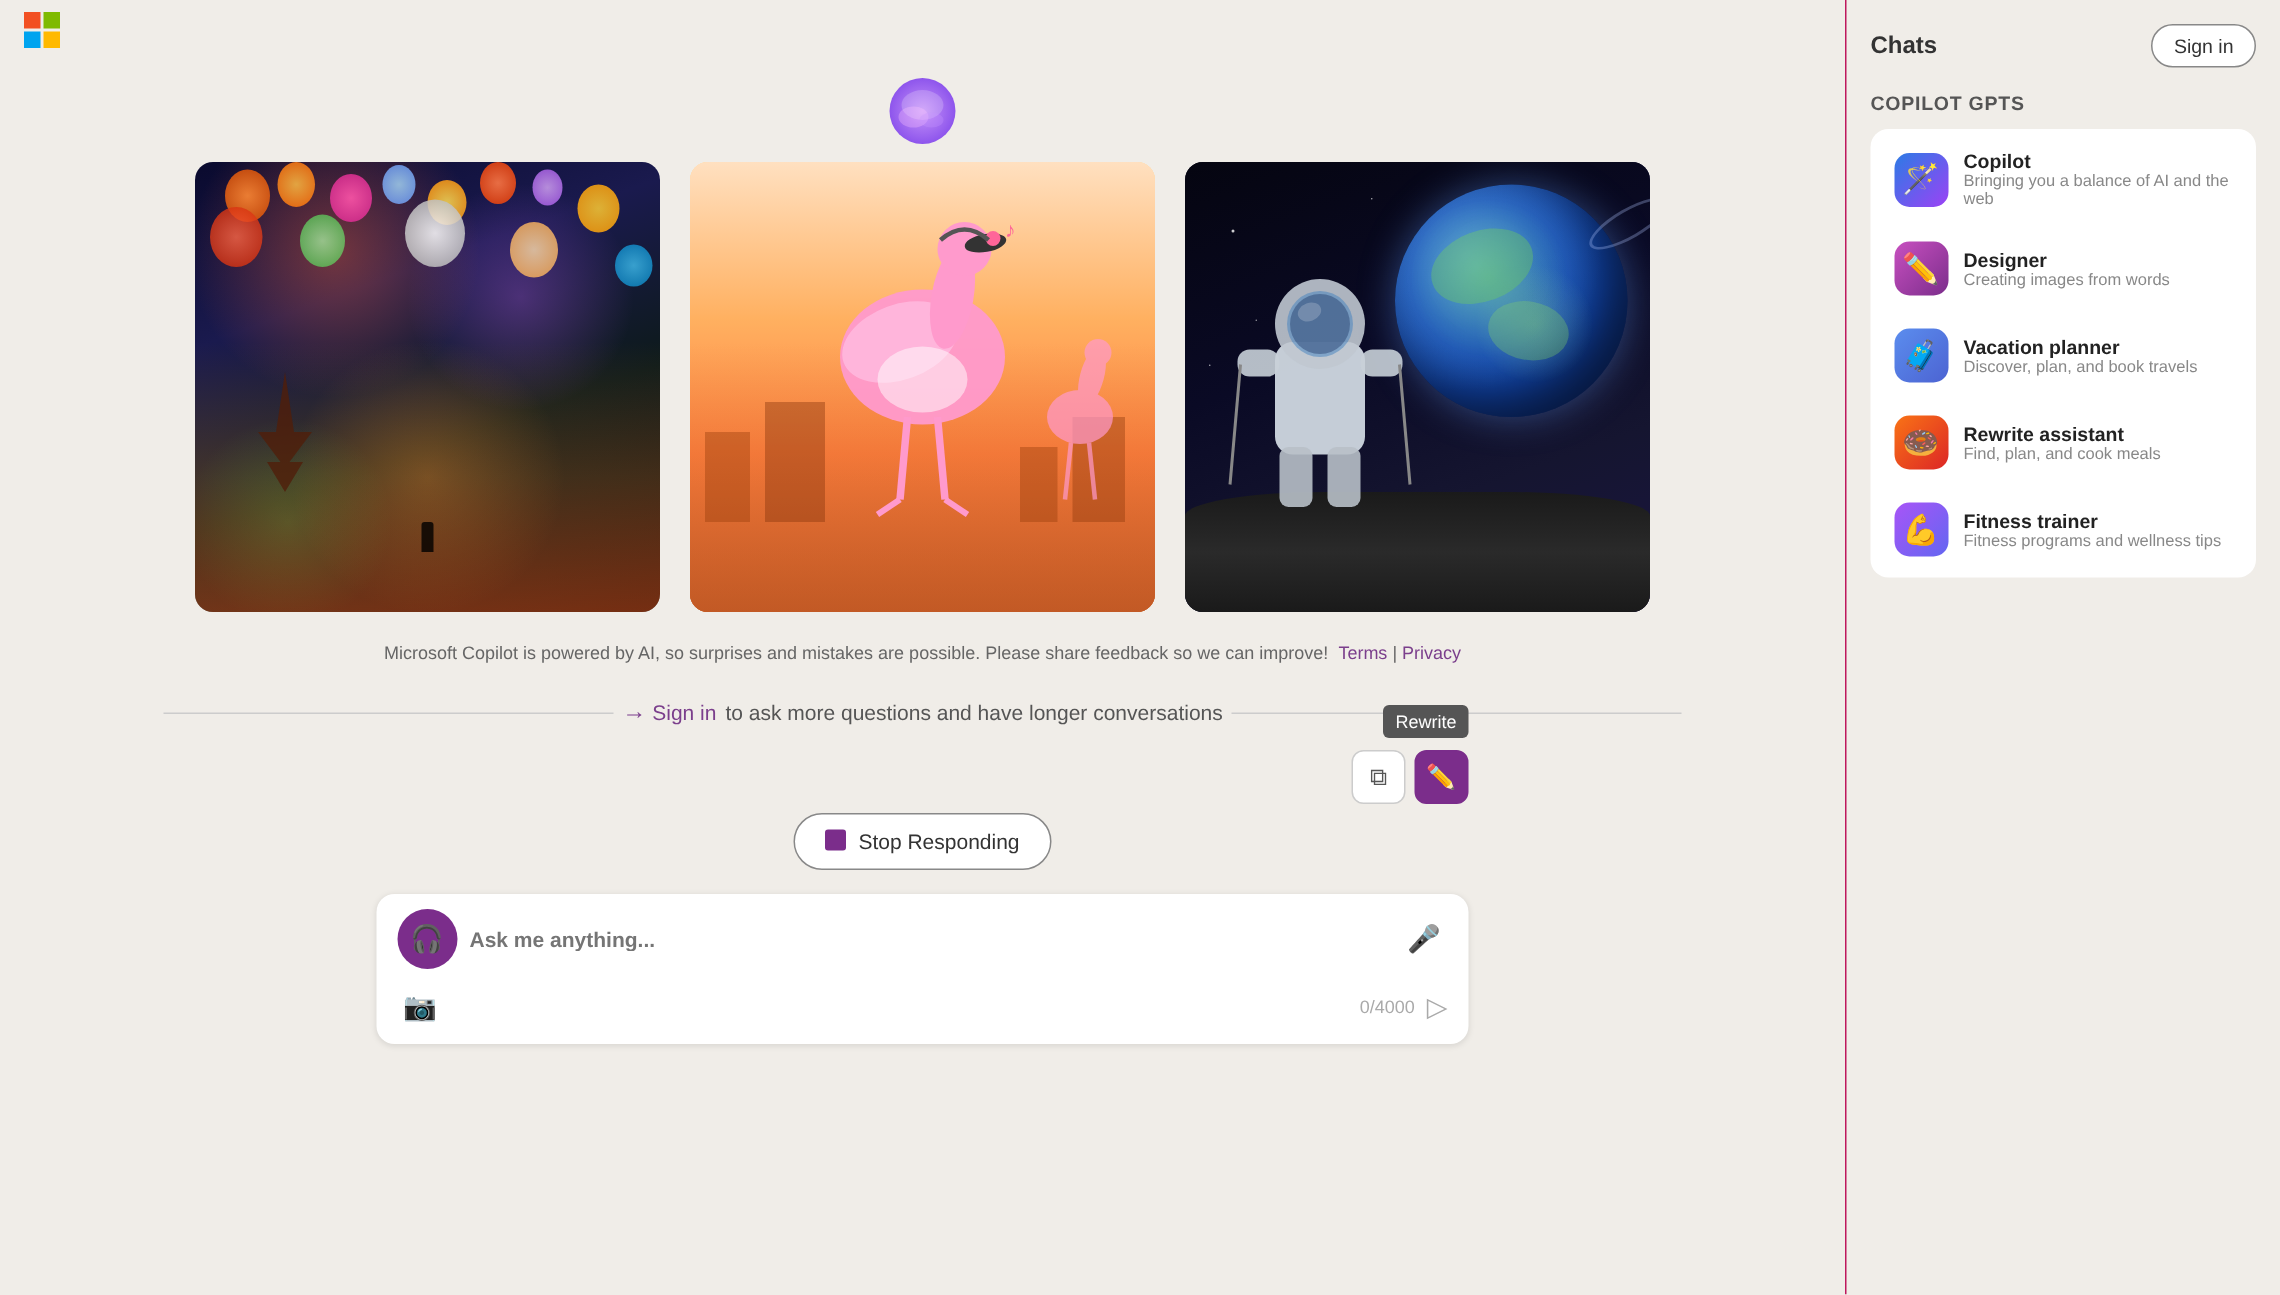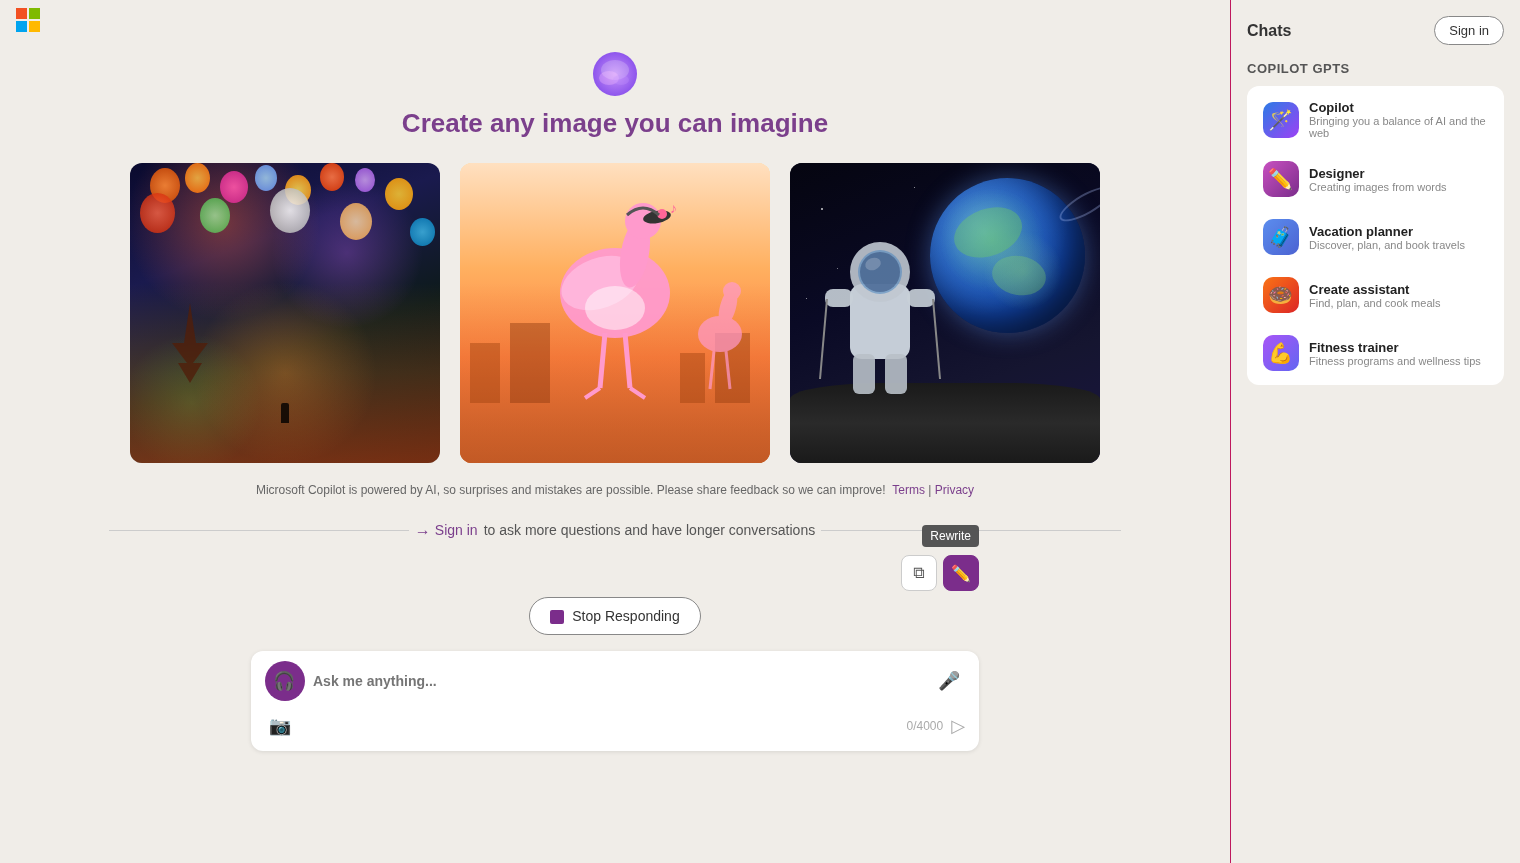--- a/index.html
+++ b/index.html
@@ -259,21 +259,21 @@
       border-radius: 20px 20px 4px 20px;
       font-size: 14px;
       max-width: 600px;
       text-align: left;
       margin-bottom: 12px;
     }
 
     
     .stop-btn {
       display: flex;
-      align-items: flex-end;
+      align-items: flex-start;
       gap: 8px;
       border: 1.5px solid #888;
       background: white;
       border-radius: 20px;
       padding: 10px 20px;
       font-size: 14px;
       color: #333;
       cursor: pointer;
       margin-bottom: 16px;
       align-self: center;
@@ -506,21 +506,20 @@
             <stop offset="100%" stop-color="#7c3aed"></stop>
           </radialGradient>
         </defs>
         <circle cx="24" cy="24" r="22" fill="url(#cg1)" opacity="0.85"></circle>
         <ellipse cx="24" cy="20" rx="14" ry="10" fill="rgba(255,255,255,0.2)"></ellipse>
         <ellipse cx="18" cy="28" rx="10" ry="7" fill="rgba(255,200,255,0.3)"></ellipse>
         <ellipse cx="30" cy="30" rx="8" ry="5" fill="rgba(200,150,255,0.3)"></ellipse>
       </svg>
     </div>
 
-    <h1 class="main-title">Create any image you can imagine</h1>
 
     <div class="image-gallery">
 
       <div class="gallery-image img-lantern">
         <div class="lantern-balls">
 
           <div style="position:absolute;top:5px;left:20px;width:30px;height:35px;background:radial-gradient(circle,#ff8833,#cc4400);border-radius:50%;opacity:0.9"></div>
           <div style="position:absolute;top:0px;left:55px;width:25px;height:30px;background:radial-gradient(circle,#ffbb44,#ff6600);border-radius:50%;opacity:0.85"></div>
           <div style="position:absolute;top:8px;left:90px;width:28px;height:32px;background:radial-gradient(circle,#ff55aa,#cc2288);border-radius:50%;opacity:0.9"></div>
           <div style="position:absolute;top:2px;left:125px;width:22px;height:26px;background:radial-gradient(circle,#aaddff,#6699ff);border-radius:50%;opacity:0.8"></div>
@@ -744,21 +743,21 @@
         <div class="gpt-name">Vacation planner</div>
         <div class="gpt-desc">Discover, plan, and book travels</div>
       </div>
     </div>
 
     <div class="gpt-item">
       <div class="gpt-icon icon-cooking">
         <span>🍩</span>
       </div>
       <div class="gpt-text">
-        <div class="gpt-name">Create assistant</div>
+        <div class="gpt-name">Rewrite assistant</div>
         <div class="gpt-desc">Find, plan, and cook meals</div>
       </div>
     </div>
 
     <div class="gpt-item">
       <div class="gpt-icon icon-fitness">
         <span>💪</span>
       </div>
       <div class="gpt-text">
         <div class="gpt-name">Fitness trainer</div>

